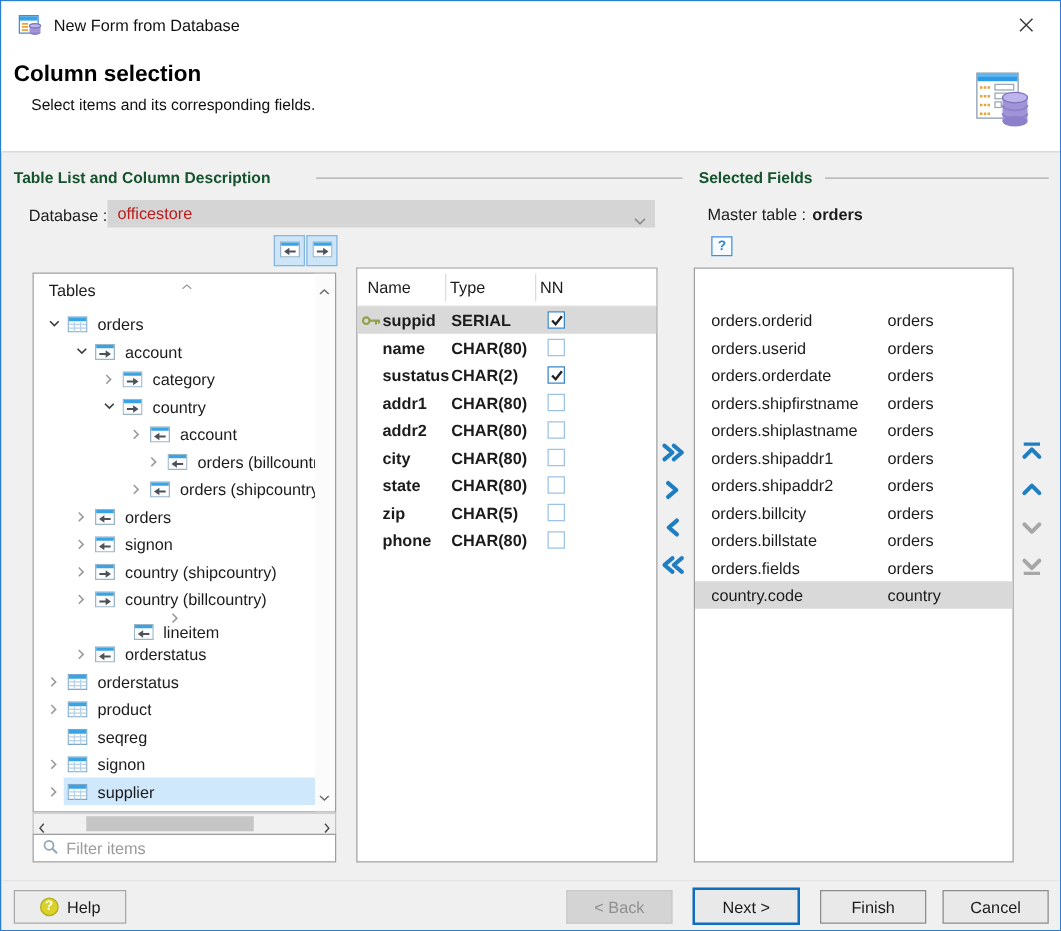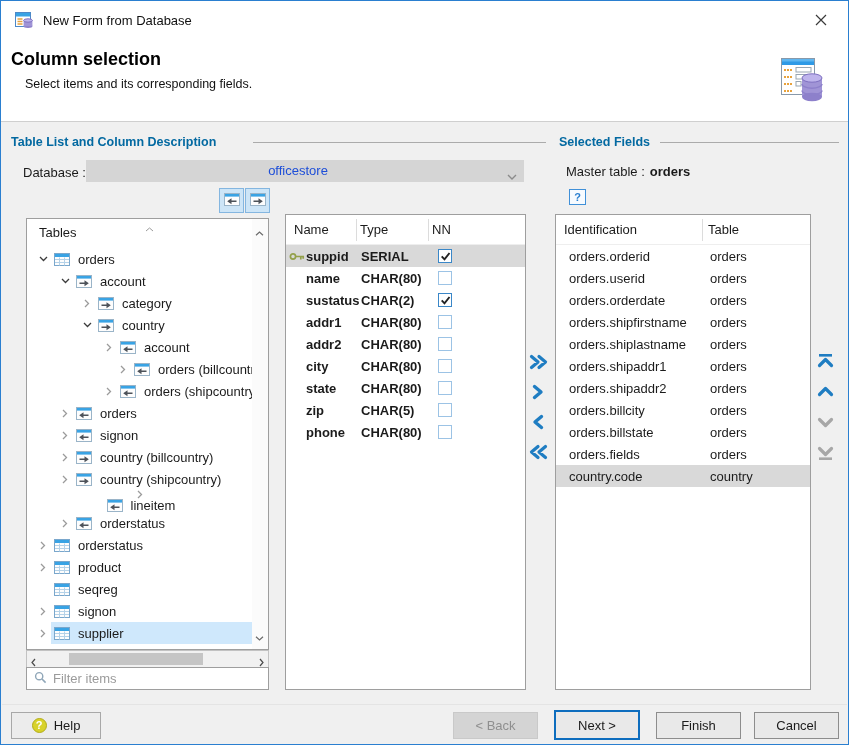--- a/index.html
+++ b/index.html
@@ -17,31 +17,31 @@
                display:flex; align-items:center; justify-content:center; }
 
   
   .banner { position:absolute; left:0; top:40px; width:100%; height:81px; background:#fff;
             border-bottom:1px solid #cfcfcf; }
   .banner-title { position:absolute; left:10px; top:8px; font-size:18px; font-weight:bold; color:#000; }
   .banner-sub { position:absolute; left:24px; top:36px; font-size:12.5px; color:#111; }
   .banner-icon { position:absolute; right:22px; top:11px; }
 
   
-  .group-label { position:absolute; font-weight:bold; font-size:12.5px; color:#0369a1; white-space:nowrap; }
+  .group-label { position:absolute; font-weight:bold; font-size:12.5px; color:#14532d; white-space:nowrap; }
   #g1-label { left:10px; top:134px; }
   #g2-label { left:558px; top:134px; }
   .group-line { position:absolute; height:1px; background:#ababab; top:141px; }
   #g1-line { left:252px; width:293px; }
   #g2-line { left:659px; width:179px; }
 
   
   #db-label { position:absolute; left:22px; top:164px; }
   #db-select { position:absolute; left:85px; top:159px; width:438px; height:22px;
-               background:#d5d5d5; color:#1d4ed8; padding:3px 22px 3px 8px;text-align:center; }
+               background:#d5d5d5; color:#b91c1c; padding:3px 22px 3px 8px; }
   #db-arrow { position:absolute; right:7px; top:8px; }
 
   
   .tb-btn { position:absolute; top:187px; width:25px; height:25px; background:#cde5f7;
             border:1px solid #84b6e0; display:flex; align-items:center; justify-content:center; }
   #tb-left { left:218px; } #tb-right { left:244px; }
 
   
   #tree-panel { position:absolute; left:25px; top:217px; width:243px; height:432px;
                 background:#fff; border:1px solid #9e9e9e; }
@@ -378,38 +378,38 @@
             </svg>
           </span>
           <span class="thl">
             <span class="ticon">
               <svg width="16" height="13" viewBox="0 0 16 13">
                 <rect x="0.5" y="0.5" width="15" height="12" fill="#fdfdfd" stroke="#9ab4c8"></rect>
                 <rect x="1" y="1" width="14" height="2.6" fill="#39a3e4"></rect>
                 <path d="M3.5 7.4h5V5.2l4.3 3-4.3 3V9H3.5z" fill="#4d5259"></path>
               </svg>
             </span>
+            <span class="tlabel">country (shipcountry)</span>
+          </span>
+        </div>
+        <div class="trow" style="padding-left: 30px;">
+          <span class="texp">
+            <svg width="6" height="9" viewBox="0 0 6 9">
+              <path d="M1 1l3.5 3.5L1 8" stroke="#9b9b9b" stroke-width="1.3" fill="none"></path>
+            </svg>
+          </span>
+          <span class="thl">
+            <span class="ticon">
+              <svg width="16" height="13" viewBox="0 0 16 13">
+                <rect x="0.5" y="0.5" width="15" height="12" fill="#fdfdfd" stroke="#9ab4c8"></rect>
+                <rect x="1" y="1" width="14" height="2.6" fill="#39a3e4"></rect>
+                <path d="M3.5 7.4h5V5.2l4.3 3-4.3 3V9H3.5z" fill="#4d5259"></path>
+              </svg>
+            </span>
             <span class="tlabel">country (billcountry)</span>
-          </span>
-        </div>
-        <div class="trow" style="padding-left: 30px;">
-          <span class="texp">
-            <svg width="6" height="9" viewBox="0 0 6 9">
-              <path d="M1 1l3.5 3.5L1 8" stroke="#9b9b9b" stroke-width="1.3" fill="none"></path>
-            </svg>
-          </span>
-          <span class="thl">
-            <span class="ticon">
-              <svg width="16" height="13" viewBox="0 0 16 13">
-                <rect x="0.5" y="0.5" width="15" height="12" fill="#fdfdfd" stroke="#9ab4c8"></rect>
-                <rect x="1" y="1" width="14" height="2.6" fill="#39a3e4"></rect>
-                <path d="M3.5 7.4h5V5.2l4.3 3-4.3 3V9H3.5z" fill="#4d5259"></path>
-              </svg>
-            </span>
-            <span class="tlabel">country (shipcountry)</span>
           </span>
         </div>
         <div class="trow" style=" flex-direction: column;">
           <span class="texp">
             <svg width="6" height="9" viewBox="0 0 6 9">
               <path d="M1 1l3.5 3.5L1 8" stroke="#9b9b9b" stroke-width="1.3" fill="none"></path>
             </svg>
           </span>
           <span class="thl">
             <span class="ticon">
@@ -652,25 +652,20 @@
     </div>
 
   <div id="master-line">
     <span>Master table :</span><span id="master-value">orders</span>
   </div>
   <div id="help-badge">
     <span>?</span>
   </div>
 
   <div id="selected-panel">
-    <div class="table-header">
-      <span id="sel-h-id">Identification</span>
-      <span id="sel-h-table">Table</span>
-      <span class="hsep" id="sel-sep"></span>
-    </div>
     <div id="selected-rows">
         <div class="srow">
           <span class="sident">orders.orderid</span>
           <span class="stable">orders</span>
         </div>
         <div class="srow">
           <span class="sident">orders.userid</span>
           <span class="stable">orders</span>
         </div>
         <div class="srow">

